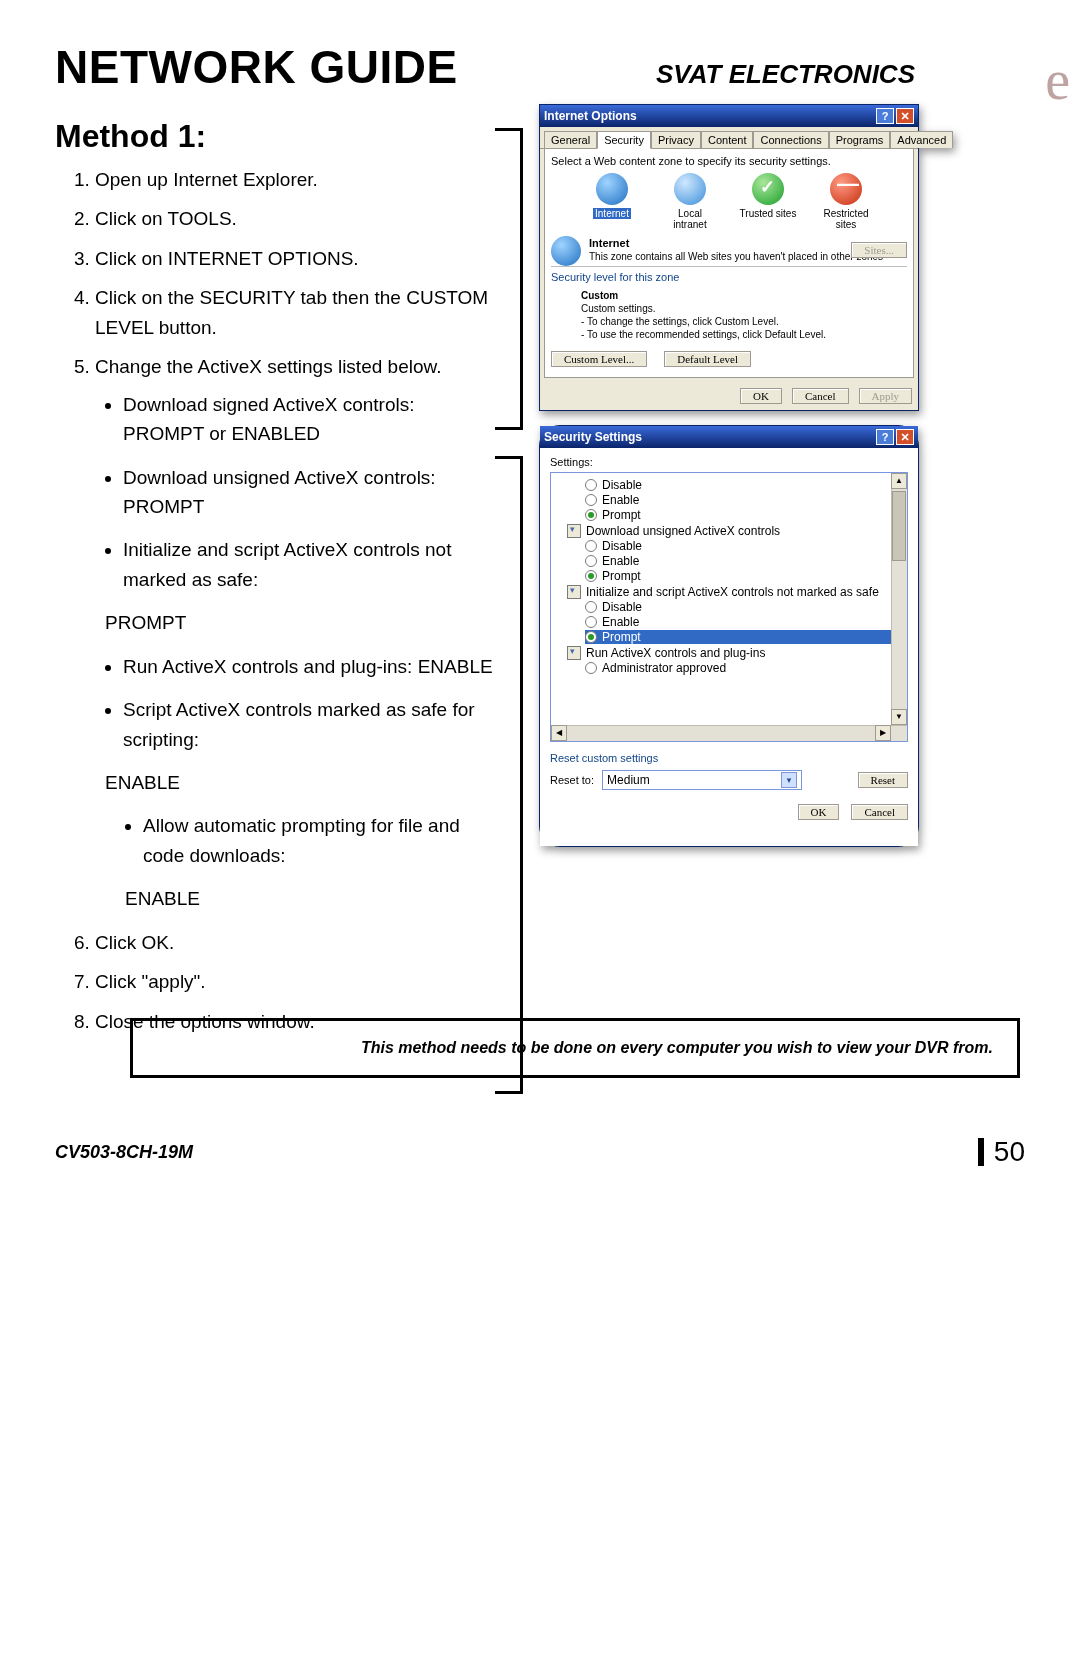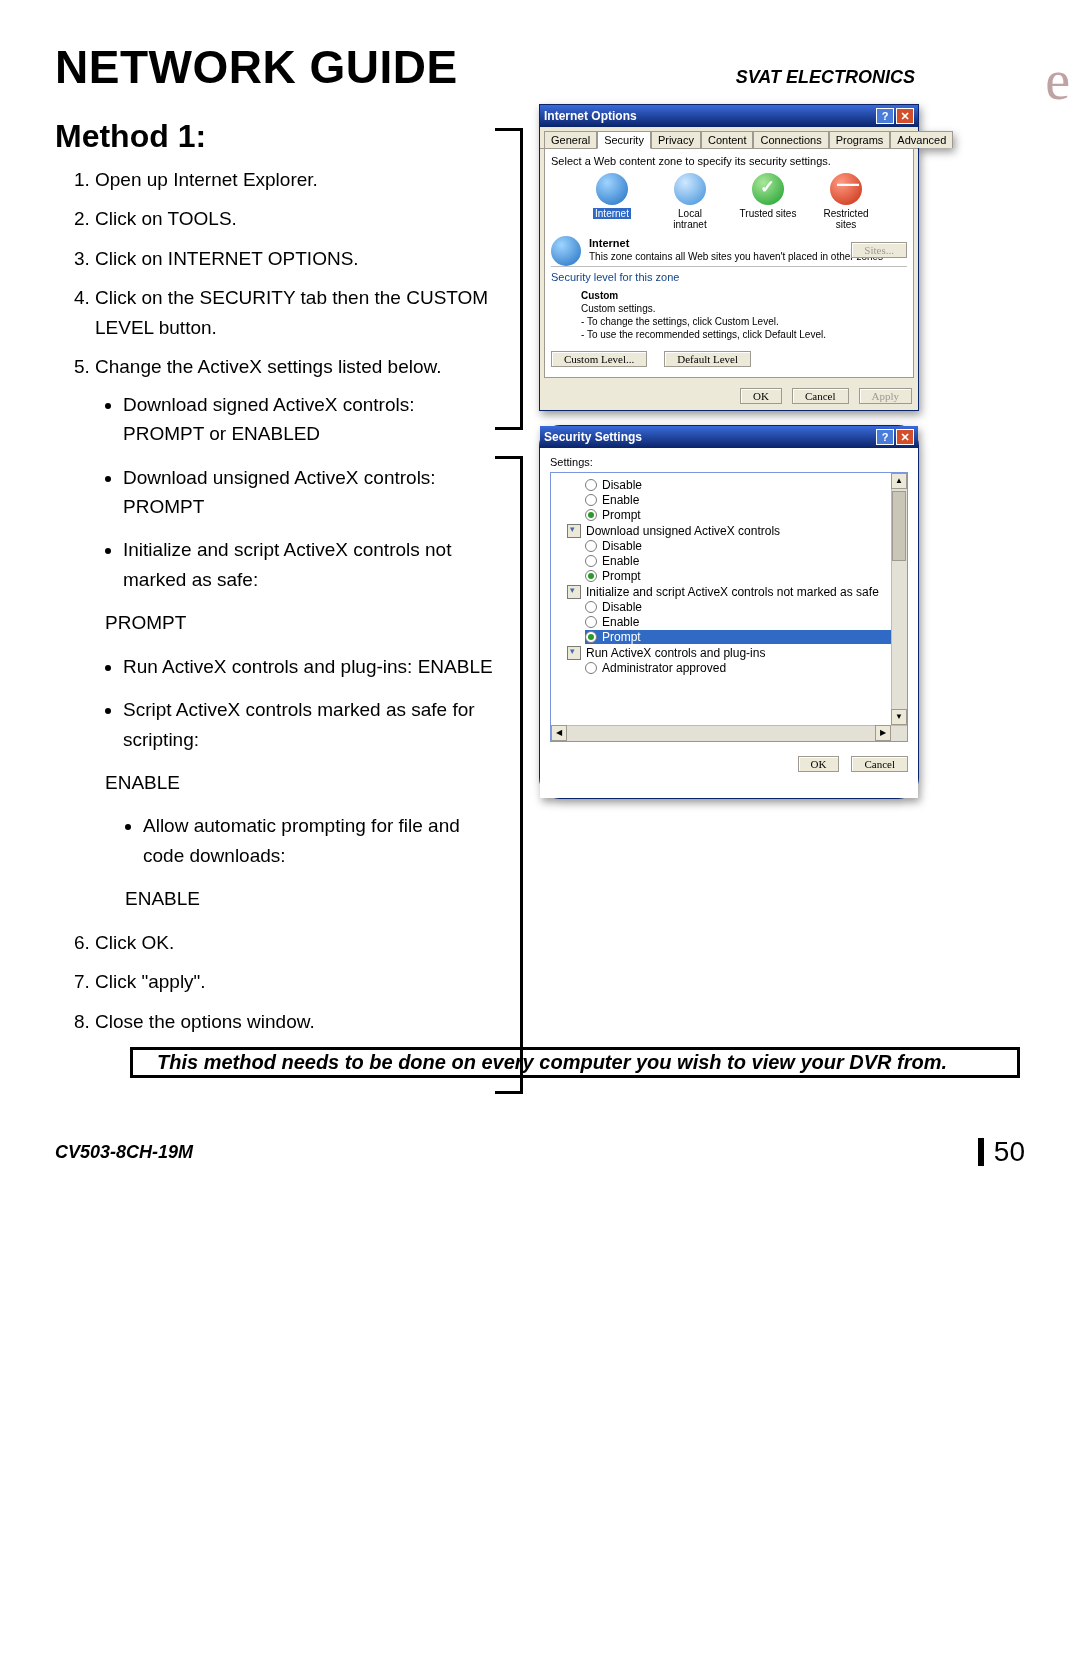--- a/index.html
+++ b/index.html
@@ -1,20 +1,20 @@
 <!DOCTYPE html>
 <html><head>
 <meta charset="utf-8">
 <style>
   * { box-sizing: border-box; }
   body { margin: 0; font-family: "Myriad Pro", "Segoe UI", Arial, sans-serif; background: #fff; color: #000; }
   .page { width: 1080px; height: 1208px; position: relative; padding: 40px 55px 40px 55px; }
   .header-row { display: flex; align-items: baseline; justify-content: space-between; margin-bottom: 0px; }
   .page-title { font-size: 46px; font-weight: 800; letter-spacing: 0.5px; margin: 0; font-family: "Myriad Pro", Arial, sans-serif; }
-  .brand { font-size: 18px; font-style: italic; font-weight: 700; margin-right: 110px; }
+  .brand { font-size: 26px; font-style: italic; font-weight: 700; margin-right: 110px; }
   .util-e { position: absolute; right: 10px; top: 48px; font-size: 56px; color: #bfa3a3; font-family: "Times New Roman", serif; }
   .columns { display: flex; align-items: flex-start; margin-top: 10px; }
   .left-col { width: 440px; }
   .method { font-size: 32px; font-weight: 800; margin: 14px 0 10px 0; }
   ol.steps { list-style: decimal; padding-left: 40px; margin: 0; }
   ol.steps > li { font-size: 19px; line-height: 1.55; margin-bottom: 10px; }
   .sub-bullets { list-style: disc; padding-left: 28px; margin: 8px 0 8px 0; }
   .sub-bullets li { margin-bottom: 14px; }
   .caps-block { margin-top: 0px; }
   .if-option { font-weight: 700; font-style: italic; margin: 8px 0 8px 36px; font-size: 19px; }
@@ -79,21 +79,21 @@
   .scroll-h { position: absolute; left: 0; right: 0; bottom: 0; height: 16px; background: #e3e1d5; border-top: 1px solid #bfbcae; }
   .arrow-l { left: 0; bottom: 0; }
   .arrow-r { right: 16px; bottom: 0; }
   .reset-block { margin-top: 10px; font-size: 11px; }
   .reset-line { color: #114488; }
   .reset-row { display: flex; align-items: center; gap: 8px; margin-top: 6px; }
   .combo { display: flex; align-items: center; background: #fff; border: 1px solid #7a96df; width: 200px; height: 20px; padding: 0 4px; justify-content: space-between; font-size: 12px; }
   .combo .drop { width: 16px; height: 16px; background: #cfe0ff; border: 1px solid #7a96df; text-align: center; font-size: 9px; line-height: 14px; color: #2a4a88; }
   .footer2 { display: flex; justify-content: flex-end; gap: 12px; margin-top: 14px; }
 
-  .note-box { position: absolute; left: 130px; right: 60px; bottom: 130px; border: 3px solid #000; padding: 1px 24px; text-align: left; font-style: italic; font-weight: 700; font-size: 20px; }
+  .note-box { position: absolute; left: 130px; right: 60px; bottom: 130px; border: 3px solid #000; padding: 18px 24px; text-align: right; font-style: italic; font-weight: 700; font-size: 16px; }
   .page-footer { position: absolute; bottom: 40px; left: 55px; right: 55px; display: flex; justify-content: space-between; align-items: center; }
   .model { font-size: 18px; font-style: italic; font-weight: 600; text-align: right; }
   .pgnum { display: flex; align-items: center; gap: 0; }
   .pgbar { width: 6px; height: 28px; background: #000; margin-right: 10px; }
   .pgnum-txt { font-size: 28px; font-weight: 400; }
   .settings-label { font-size: 11px; margin: 0 0 4px 0; }
 </style>
 </head>
 <body>
 
@@ -279,20 +279,32 @@
                 </div>
             </div>
             <div class="scroll-v"></div>
             <div class="arrow-btn arrow-up">▲</div>
             <div class="scroll-thumb"></div>
             <div class="arrow-btn arrow-down">▼</div>
             <div class="scroll-h"></div>
             <div class="arrow-btn arrow-l">◀</div>
             <div class="arrow-btn arrow-r">▶</div>
           </div>
+          <div class="reset-block">
+            <div class="reset-line">Reset custom settings</div>
+            <div class="reset-row">
+              <span>Reset to:</span>
+              <div class="combo">
+                <span>Medium</span>
+                <span class="drop">▾</span>
+              </div>
+              <div style="flex:1"></div>
+              <button class="winbtn">Reset</button>
+            </div>
+          </div>
           <div class="footer2">
             <button class="winbtn">OK</button>
             <button class="winbtn">Cancel</button>
           </div>
         </div>
       </div>
     </div>
   </div>
 
   <div class="note-box">This method needs to be done on every computer you wish to view your DVR from.</div>

